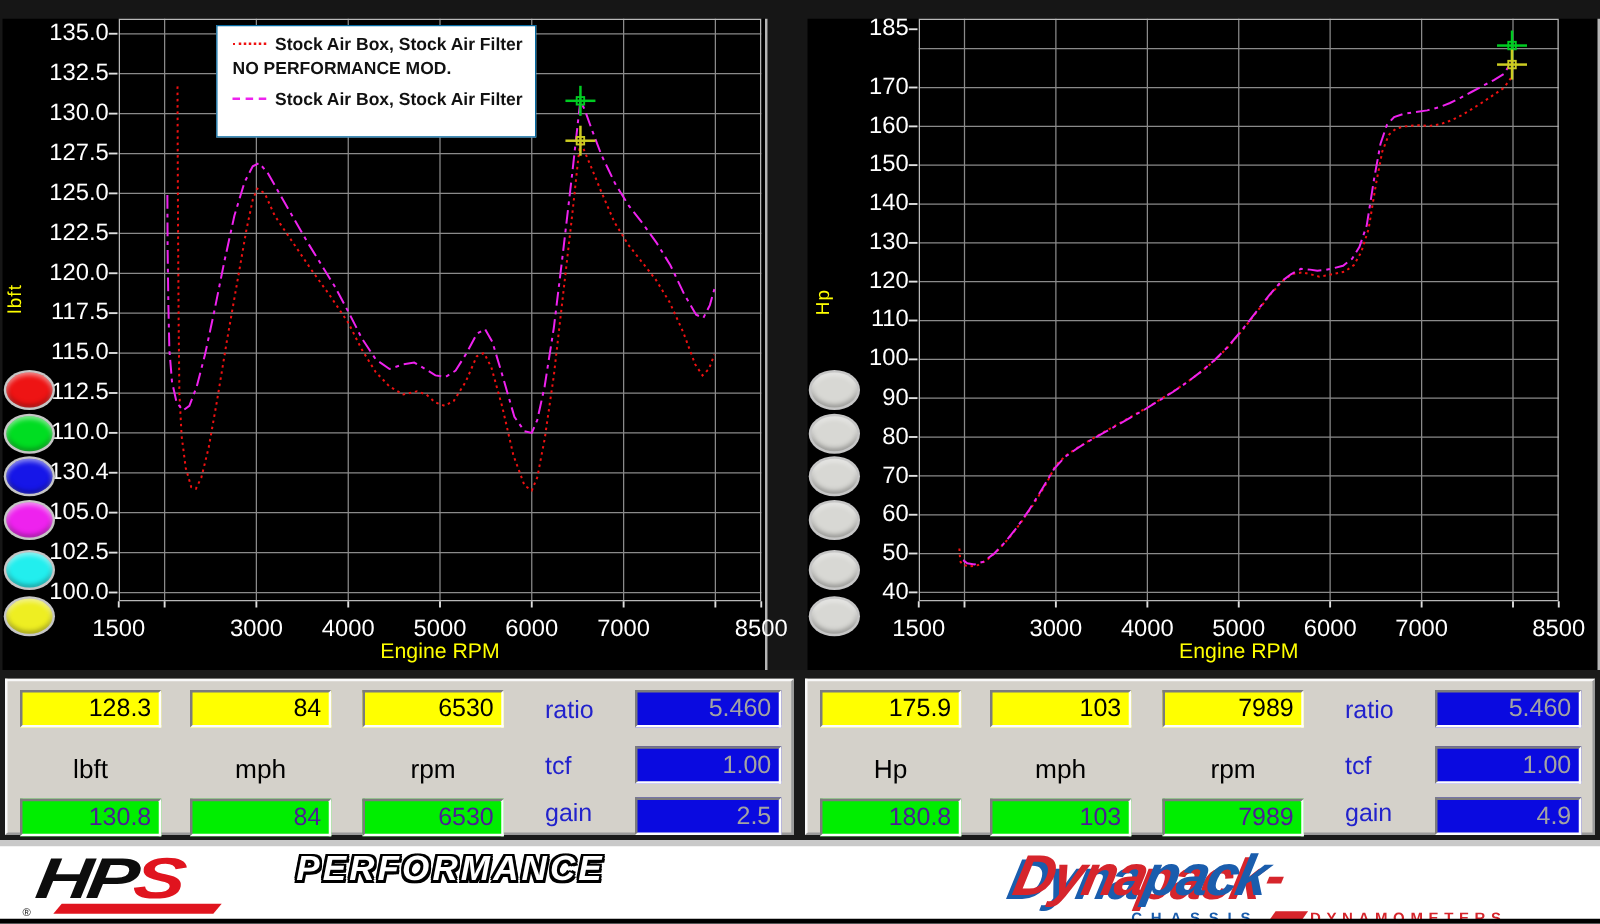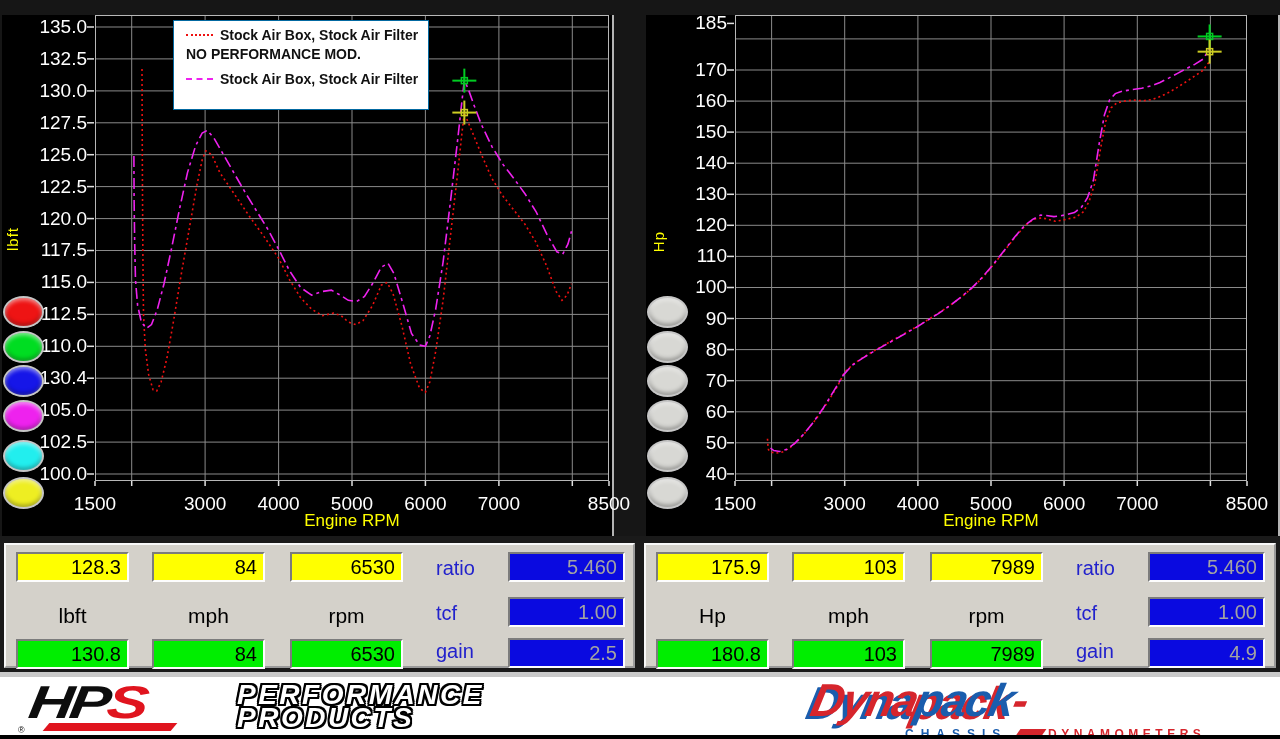--- a/index.html
+++ b/index.html
@@ -38,21 +38,21 @@
   
   .mid-strip{position:absolute;left:0;top:536px;width:1280px;height:136px;background:#1a1a1a;}
   .datapanel{position:absolute;top:543px;height:125px;background:#d4d1ca;box-sizing:border-box;
              border:2px solid;border-color:#f8f8f8 #9a9a9a #9a9a9a #f8f8f8;}
   #dpL{left:4px;width:631px;}
   #dpR{left:644px;width:632px;}
   .field{position:absolute;height:30px;box-sizing:border-box;border:2px solid;
          border-color:#7c7c7c #fdfdfd #fdfdfd #7c7c7c;font-size:20px;line-height:26px;
          text-align:right;padding-right:6px;}
   .fy{background:#ffff00;color:#000;}
-  .fg{background:#00ee00;color:#000000;}
+  .fg{background:#00ee00;color:#4c1d95;}
   .fb{background:#0a0ae0;color:#a3a3a3;}
   .ulabel{position:absolute;top:59px;width:113px;text-align:center;font-size:21px;color:#000;}
   .slabel{position:absolute;left:430px;width:70px;font-size:20px;color:#2222cc;}
   
   .logo-strip{position:absolute;left:0;top:672px;width:1280px;height:63px;background:#fff;
               border-top:5px solid #c9c9c9;box-shadow:inset 0 1px 0 #fff;}
   .bottom-bar{position:absolute;left:0;top:735px;width:1280px;height:4px;background:#000;}
   .hps-word{position:absolute;left:26px;top:2px;font-size:46px;font-weight:bold;font-style:italic;
             letter-spacing:-3px;transform:scaleX(1.35) skewX(-6deg);transform-origin:left bottom;
             line-height:46px;white-space:nowrap;}
@@ -336,21 +336,20 @@
   </div>
 
   <div class="logo-strip">
     <div class="hps-word">
       <span class="hp">HP</span><span class="s">S</span>
     </div>
     <div class="hps-swoosh"></div>
     <div class="hps-reg">®</div>
     <div class="hps-lines">
       <div>PERFORMANCE</div>
-      <div>PRODUCTS</div>
     </div>
     <div class="dyna-word">
       <span class="dyna">Dyna</span><span class="pack">pack</span><span class="dash">-</span>
     </div>
     <div class="chassis">CHASSIS</div>
     <div class="ptail"></div>
     <div class="dynamom">DYNAMOMETERS</div>
   </div>
 
   <div class="bottom-bar"></div>

